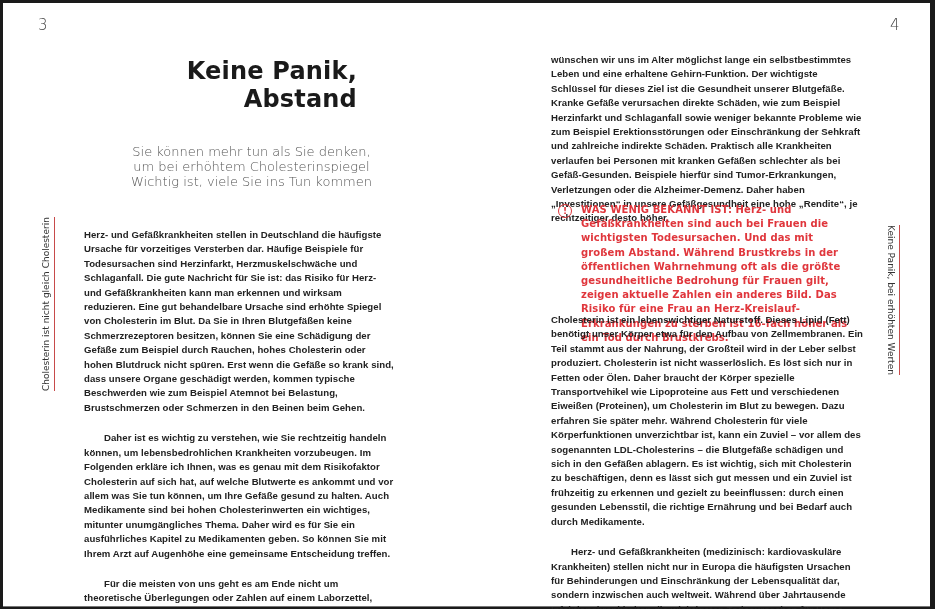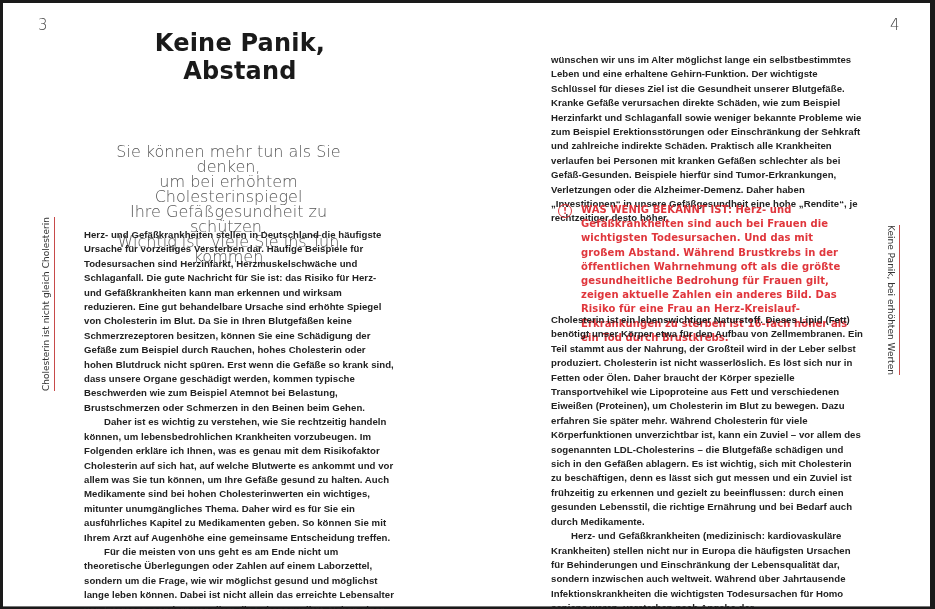--- a/index.html
+++ b/index.html
@@ -21,52 +21,52 @@
       font-family: "DejaVu Sans", sans-serif;
       font-size: 15px;
       font-weight: 300;
       color: #444;
     }
     .page-num.left { left: 35px; top: 13px; }
     .page-num.right { left: 887px; top: 13px; }
 
     .title {
       position: absolute;
-      left: 120px; top: 26px;
+      left: 120px; top: 54px;
       width: 234px;
-      text-align: center;
+      text-align: right;
       font-family: "DejaVu Sans", sans-serif;
       font-weight: bold;
       font-size: 24px;
       line-height: 28px;
       color: #1a1a1a;
       letter-spacing: 0.2px;
     }
     .subtitle {
       position: absolute;
-      left: 103px; top: 141px;
+      left: 126px; top: 141px;
       width: 245px;
       text-align: center;
       font-family: "DejaVu Sans", sans-serif;
       font-weight: 300;
-      font-size: 16px;
+      font-size: 13px;
       line-height: 15px;
       color: #555;
     }
     .body-text {
       position: absolute;
       font-family: "Liberation Sans", sans-serif;
       font-weight: bold;
       font-size: 9.6px;
       line-height: 14.4px;
       color: #222;
       letter-spacing: 0.05px;
     }
     .body-text p { margin: 0; text-align: left; }
-    .body-text p.indent { text-indent: 20px; }
+    .body-text p.indent { text-indent: 20px; margin-top: 16px; }
     .col-left { left: 81px; top: 225px; width: 312px; }
     .col-right-top { left: 548px; top: 50px; width: 312px; }
     .col-right-mid { left: 548px; top: 310px; width: 312px; }
 
     .callout {
       position: absolute;
       left: 555px; top: 200px;
       width: 300px;
       display: flex;
     }
@@ -128,21 +128,20 @@
   <div class="running-head right">Keine Panik, bei erhöhten Werten</div>
 
   <div class="title">
     <div>Keine Panik,</div>
     <div>Abstand</div>
   </div>
 
   <div class="subtitle">
     <div>Sie können mehr tun als Sie denken,</div>
     <div>um bei erhöhtem Cholesterinspiegel</div>
-    <div>Ihre Gefäßgesundheit zu schützen.</div>
     <div>Wichtig ist, viele Sie ins Tun kommen</div>
   </div>
 
   <div class="body-text col-left">
     <p>Herz- und Gefäßkrankheiten stellen in Deutschland die häufigste Ursache für vorzeitiges Versterben dar. Häufige Beispiele für Todesursachen sind Herzinfarkt, Herzmuskelschwäche und Schlaganfall. Die gute Nachricht für Sie ist: das Risiko für Herz- und Gefäßkrankheiten kann man erkennen und wirksam reduzieren. Eine gut behandelbare Ursache sind erhöhte Spiegel von Cholesterin im Blut. Da Sie in Ihren Blutgefäßen keine Schmerzrezeptoren besitzen, können Sie eine Schädigung der Gefäße zum Beispiel durch Rauchen, hohes Cholesterin oder hohen Blutdruck nicht spüren. Erst wenn die Gefäße so krank sind, dass unsere Organe geschädigt werden, kommen typische Beschwerden wie zum Beispiel Atemnot bei Belastung, Brustschmerzen oder Schmerzen in den Beinen beim Gehen.</p>
     <p class="indent">Daher ist es wichtig zu verstehen, wie Sie rechtzeitig handeln können, um lebensbedrohlichen Krankheiten vorzubeugen. Im Folgenden erkläre ich Ihnen, was es genau mit dem Risikofaktor Cholesterin auf sich hat, auf welche Blutwerte es ankommt und vor allem was Sie tun können, um Ihre Gefäße gesund zu halten. Auch Medikamente sind bei hohen Cholesterinwerten ein wichtiges, mitunter unumgängliches Thema. Daher wird es für Sie ein ausführliches Kapitel zu Medikamenten geben. So können Sie mit Ihrem Arzt auf Augenhöhe eine gemeinsame Entscheidung treffen.</p>
     <p class="indent">Für die meisten von uns geht es am Ende nicht um theoretische Überlegungen oder Zahlen auf einem Laborzettel, sondern um die Frage, wie wir möglichst gesund und möglichst lange leben können. Dabei ist nicht allein das erreichte Lebensalter von Interesse, sondern vor allem die Lebensqualität. Neben einer ausreichenden körperlichen Leistungsfähigkeit und der Abwesenheit von Schmerzen</p>
   </div>
 
   <div class="body-text col-right-top">

